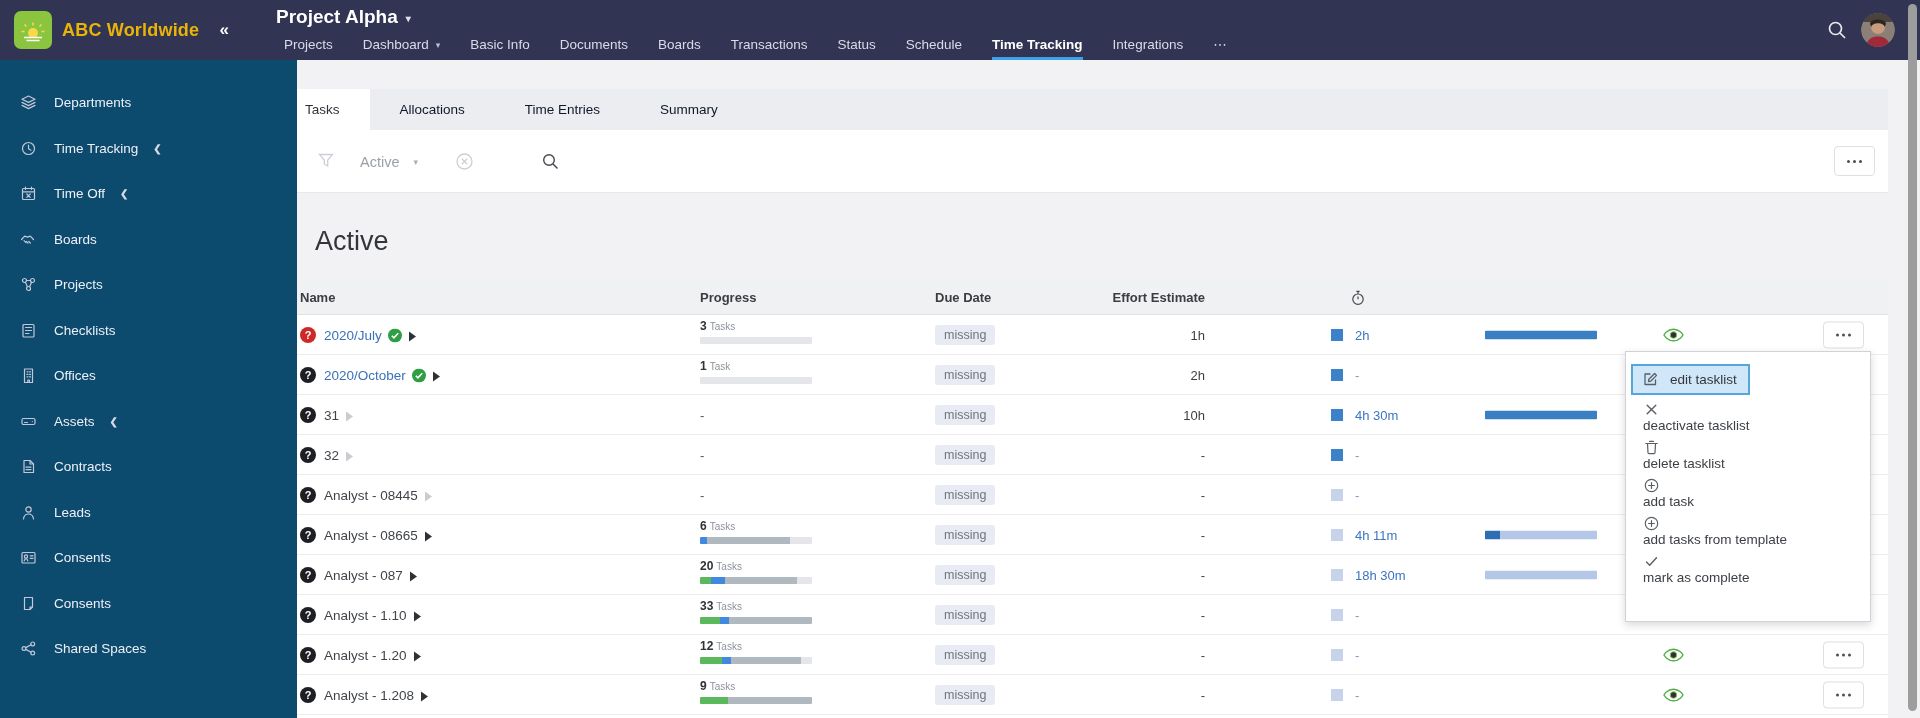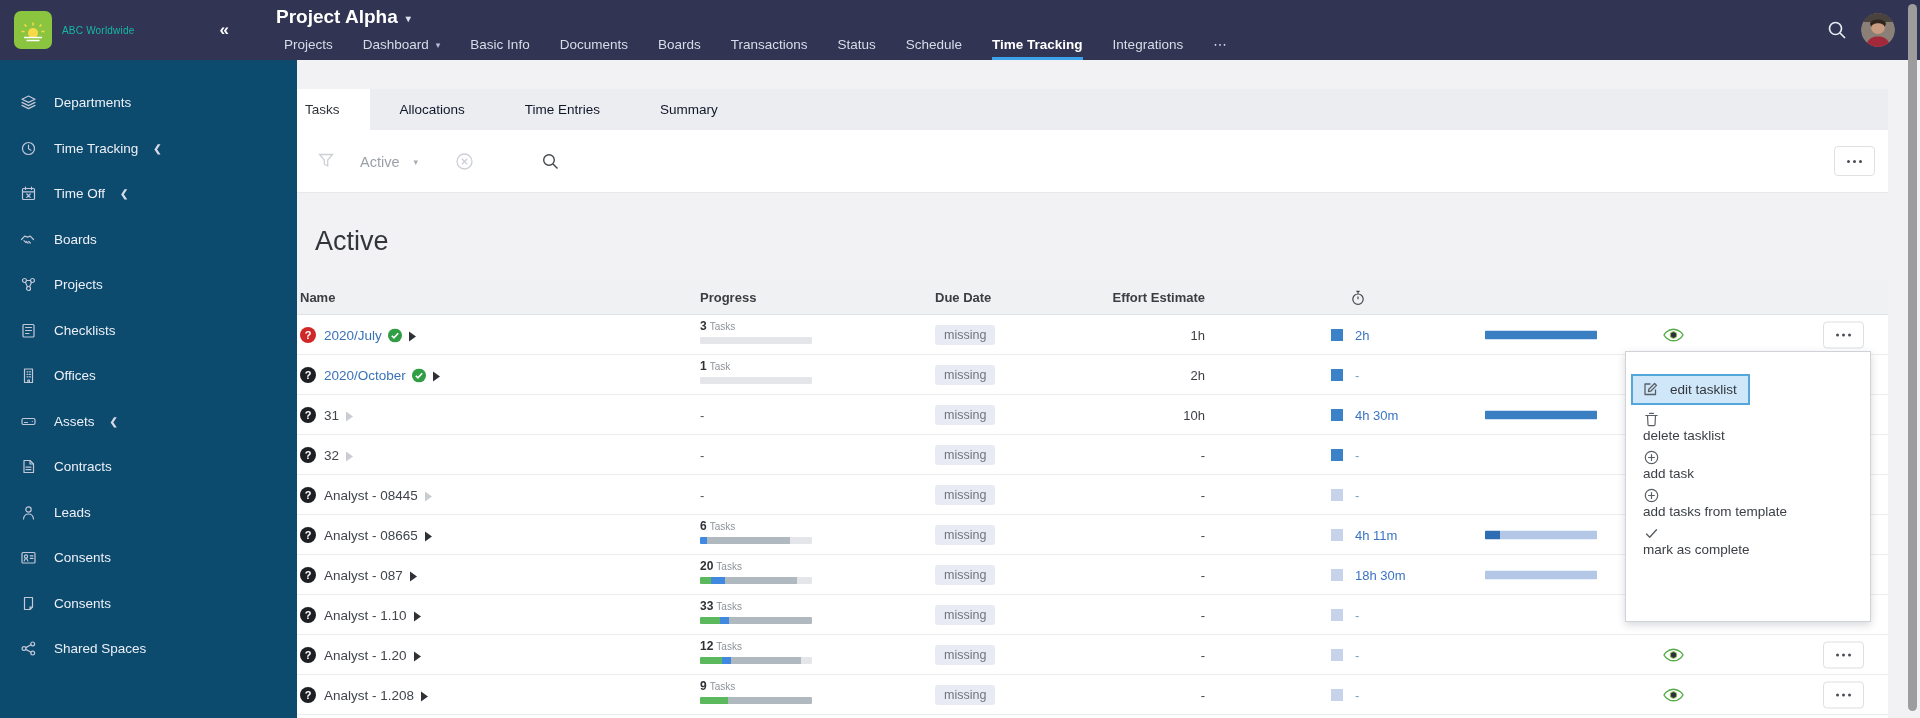--- a/index.html
+++ b/index.html
@@ -4,21 +4,21 @@
 <style>
   *{box-sizing:border-box;margin:0;padding:0}
   html,body{width:1920px;height:718px;overflow:hidden}
   body{font-family:"Liberation Sans",sans-serif;background:#f2f2f4;position:relative}
   #app{position:absolute;inset:0;width:1920px;height:718px}
 
   
   .topbar{position:absolute;left:0;top:0;width:1920px;height:60px;background:#313452;z-index:5}
   .brand{position:absolute;left:0;top:0;width:251px;height:60px}
   .logo{position:absolute;left:14px;top:11px;width:38px;height:38px}
-  .company{position:absolute;left:62px;top:0;height:60px;display:flex;align-items:center;color:#14b8a6;font-size:10px;font-weight:400;letter-spacing:.2px}
+  .company{position:absolute;left:62px;top:0;height:60px;display:flex;align-items:center;color:#eab308;font-size:18px;font-weight:700;letter-spacing:.2px}
   .collapse{position:absolute;right:22px;top:0;height:60px;display:flex;align-items:center;color:#fff;font-size:17px;font-weight:700;cursor:pointer}
   .ptitle{position:absolute;left:276px;top:6px;color:#fff;font-size:19px;font-weight:600;display:flex;align-items:center;gap:8px}
   .ptitle .caret{font-size:10px;color:#dfe2ec;margin-top:3px}
   .pnav{position:absolute;left:284px;top:28px;height:32px;display:flex;gap:30px;align-items:flex-end}
   .pnav .ni{color:#d9dce8;font-size:13.5px;padding-bottom:8px;cursor:pointer;display:flex;gap:7px;align-items:center;white-space:nowrap}
   .pnav .ni.active{color:#fff;font-weight:700;border-bottom:3px solid #3da2ea;padding-bottom:5px}
   .pnav .ni .caret{font-size:9px;color:#b9bed2}
   .tb-search{position:absolute;left:1826px;top:19px;width:22px;height:22px;cursor:pointer}
   .avatar{position:absolute;left:1861px;top:13px;width:34px;height:34px;border-radius:50%;overflow:hidden;cursor:pointer}
 
@@ -67,21 +67,21 @@
   .due{left:660px;background:#e9ebf4;color:#70757c;font-size:12.5px;padding:3px 9px;border-radius:3px}
   .eff{left:780px;width:150px;text-align:right;font-size:13px;color:#3c3f44}
   .tsq{left:1056px;width:12px;height:12px}
   .tval{left:1080px;font-size:13px;color:#3b74c2;white-space:nowrap}
   .tval.dash{color:#7d9ac4}
   .rbar{left:1210px;width:112px;height:9px;display:flex;border-radius:1px;overflow:hidden}
   .eye{left:1388px;width:21px;height:14px;cursor:pointer}
   .dots{left:1548px;width:41px;height:27px;background:#fff;border:1px solid #dcdee1;border-radius:4px;cursor:pointer;display:flex;align-items:center;justify-content:center;gap:3px}
 
   
-  .cmenu{position:absolute;left:1625px;top:351px;width:246px;height:271px;background:#fff;border:1px solid #cfd2d6;box-shadow:0 3px 8px rgba(40,44,60,.18);z-index:20;padding-top:18px}
+  .cmenu{position:absolute;left:1625px;top:351px;width:246px;height:271px;background:#fff;border:1px solid #cfd2d6;box-shadow:0 3px 8px rgba(40,44,60,.18);z-index:20;padding-top:8px}
   .mi{height:38px;display:flex;align-items:center;padding-left:17px;gap:11px;cursor:pointer;font-size:13.5px;color:#3c4046}
   .mi .mic{width:17px;height:17px;display:flex;align-items:center;justify-content:center}
   .mi.hl{padding-left:0}
   .mi.hl .wrap{margin-left:5px;display:inline-flex;align-items:center;gap:11px;background:#cfe7f8;border:2px solid #53a7da;padding:5px 11px 5px 9px;color:#33373d}
 
   
   .sbthumb{position:absolute;left:1908px;top:4px;width:9px;height:707px;border-radius:5px;background:#9d9d9d;z-index:30;cursor:pointer}
 </style>
 </head>
 <body>
@@ -675,20 +675,30 @@
       <span class="mic">
             <svg viewBox="0 0 17 17" width="17" height="17" fill="none" stroke="#5a5f66" stroke-width="1.3" stroke-linecap="round" stroke-linejoin="round">
               <path d="M13.5 9v4.5H3V3h5"></path>
               <path d="M6.5 10.5l.3-2.2 5.8-5.8 1.9 1.9-5.8 5.8z"></path>
             </svg>
           </span>
       <span class="mlabel">edit tasklist</span>
     </span>
   </div>
 
+  <div class="mi">
+    <span class="wrap">
+      <span class="mic">
+            <svg viewBox="0 0 17 17" width="17" height="17" fill="none" stroke="#5a5f66" stroke-width="1.4" stroke-linecap="round" stroke-linejoin="round">
+              <path d="M4.2 4.2l8.6 8.6M12.8 4.2l-8.6 8.6"></path>
+            </svg>
+          </span>
+      <span class="mlabel">deactivate tasklist</span>
+    </span>
+  </div>
 
   <div class="mi">
     <span class="wrap">
       <span class="mic">
             <svg viewBox="0 0 17 17" width="17" height="17" fill="none" stroke="#5a5f66" stroke-width="1.2" stroke-linecap="round" stroke-linejoin="round">
               <path d="M2.8 4.5h11.4M6.5 2.3h4M4.5 4.5l.5 9.3a1 1 0 001 .9h5a1 1 0 001-.9l.5-9.3"></path>
             </svg>
           </span>
       <span class="mlabel">delete tasklist</span>
     </span>

